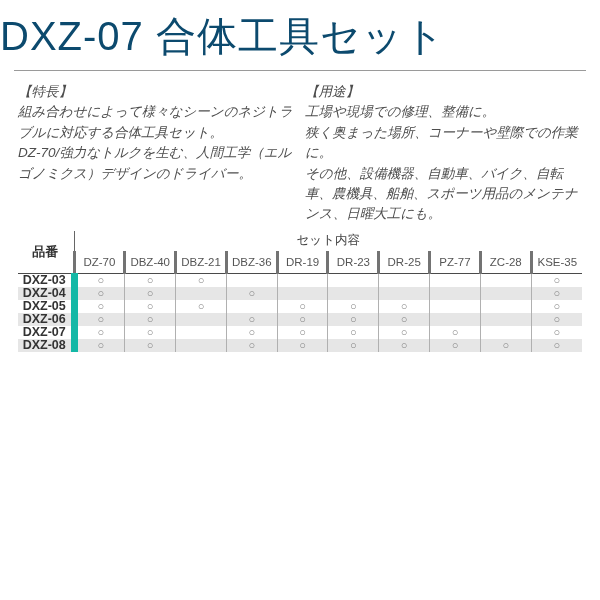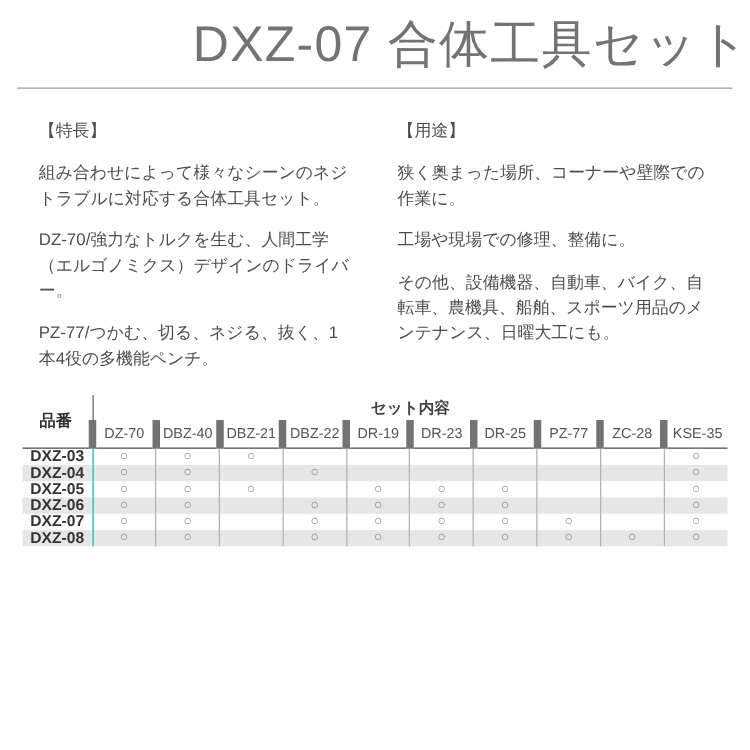--- a/index.html
+++ b/index.html
@@ -12,45 +12,46 @@
     font-family: "Liberation Sans", "DejaVu Sans", sans-serif;
     color: #4d4d4d;
   }
   .page {
     position: relative;
     width: 600px;
     height: 600px;
   }
   .title {
     margin: 10px 0 8px;
-    text-align: right;
+    text-align: left;
     font-size: 40px;
     font-weight: 400;
     letter-spacing: 1px;
-    color: #737373;
+    color: #0c4a6e;
     line-height: 1.3;
   }
   .title-rule {
     border: none;
     border-top: 1px solid #9a9a9a;
     margin: 0 14px;
   }
   .cols {
     display: flex;
     justify-content: space-between;
     padding: 11px 18px 0 18px;
   }
   .col {
     width: 277px;
     font-size: 13.5px;
     line-height: 20.4px;
     text-align: left;
   }
   .col p {
-    margin: 13px;
+    margin: 0;
+    font-style: italic;
   }
   
   .set-table-wrap {
     margin: 6px 18px 0 18px;
   }
   table.set-table {
     width: 564px;
     border-collapse: collapse;
     table-layout: fixed;
   }
@@ -61,87 +62,86 @@
     vertical-align: middle;
   }
   th.item-col-header {
     font-size: 13px;
     font-weight: bold;
     color: #333333;
     border-right: 1px solid #666666;
   }
   th.set-caption {
     font-size: 12.5px;
-    font-weight: bold;
+    font-weight: normal;
     color: #444444;
     height: 20px;
   }
   tr.column-headers th {
     font-weight: normal;
     font-size: 11.5px;
     color: #555555;
     height: 22px;
-    border-left: 6px solid #737373;
+    border-left: 3px solid #737373;
   }
   thead { border-bottom: 1px solid #4a4a4a; }
   tbody td {
     height: 13px;
     font-size: 11px;
     color: #828282;
     border-left: 1px solid #b0b0b0;
     line-height: 13px;
   }
   tbody td.model {
     font-size: 12.5px;
     font-weight: bold;
     color: #333333;
     border-left: none;
-    border-right: 1px solid #14b8a6;
+    border-right: 7px solid #14b8a6;
     line-height: 13px;
   }
   tbody tr:nth-child(even) { background: #e6e6e6; }
 </style>
 </head>
 <body>
 
 <div class="page">
 
   <h1 class="title">DXZ-07 合体工具セット</h1>
   <hr class="title-rule">
 
   <div class="cols">
     <div class="col">
       <p>【特長】</p>
       <p>組み合わせによって様々なシーンのネジトラブルに対応する合体工具セット。</p>
       <p>DZ-70/強力なトルクを生む、人間工学（エルゴノミクス）デザインのドライバー。</p>
-      <p>PZ-77/つかむ、切る、ネジる、抜く、1本4役の多機能ペンチ。</p>
     </div>
     <div class="col">
       <p>【用途】</p>
+      <p>工場や現場での修理、整備に。</p>
       <p>狭く奥まった場所、コーナーや壁際での作業に。</p>
-      <p>工場や現場での修理、整備に。</p>
       <p>その他、設備機器、自動車、バイク、自転車、農機具、船舶、スポーツ用品のメンテナンス、日曜大工にも。</p>
     </div>
   </div>
 
   <div class="set-table-wrap">
     <table class="set-table">
       <colgroup>
         <col class="model-col">
       </colgroup>
       <thead>
         <tr>
           <th class="item-col-header" rowspan="2">品番</th>
           <th class="set-caption" colspan="10">セット内容</th>
         </tr>
         <tr class="column-headers">
             <th>DZ-70</th>
             <th>DBZ-40</th>
             <th>DBZ-21</th>
-            <th>DBZ-22</th>
+            <th>DBZ-36</th>
             <th>DR-19</th>
             <th>DR-23</th>
             <th>DR-25</th>
             <th>PZ-77</th>
             <th>ZC-28</th>
             <th>KSE-35</th>
           </tr>
       </thead>
       <tbody>
           <tr>

